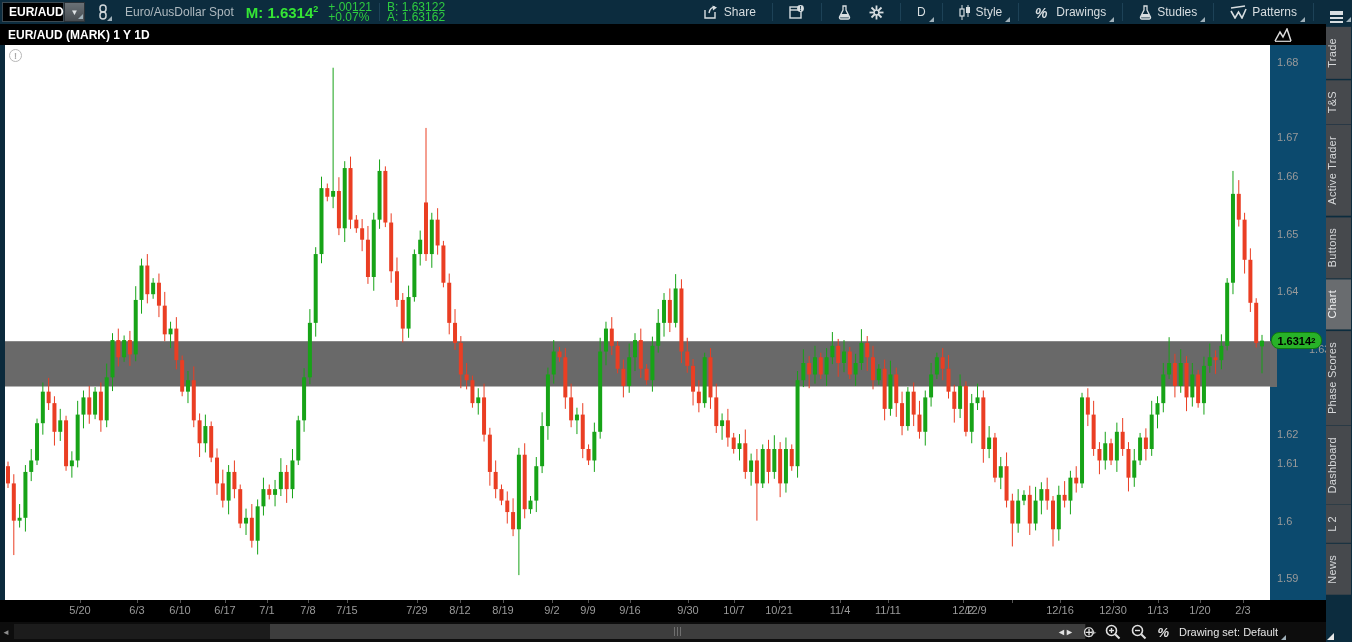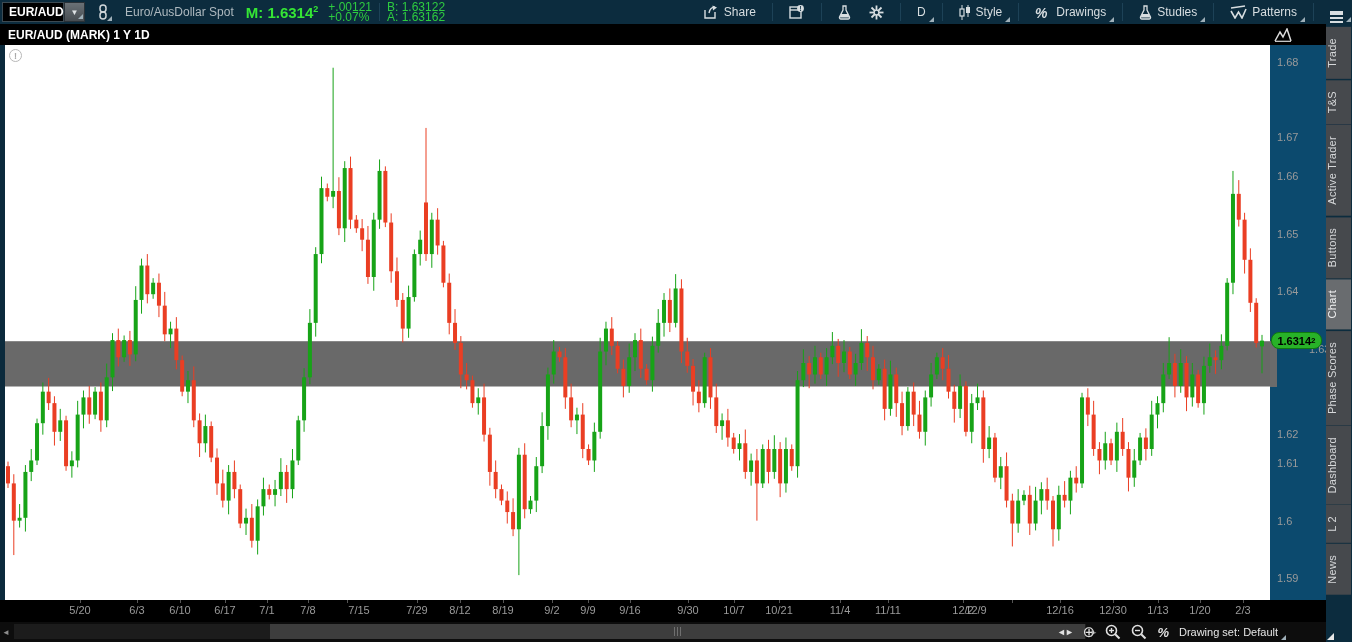--- a/index.html
+++ b/index.html
@@ -671,21 +671,21 @@
           <div class="da-label" style="left: 137px;">6/3</div>
           <div class="da-tick" style="left: 180px;"></div>
           <div class="da-label" style="left: 180px;">6/10</div>
           <div class="da-tick" style="left: 225px;"></div>
           <div class="da-label" style="left: 225px;">6/17</div>
           <div class="da-tick" style="left: 267px;"></div>
           <div class="da-label" style="left: 267px;">7/1</div>
           <div class="da-tick" style="left: 308px;"></div>
           <div class="da-label" style="left: 308px;">7/8</div>
           <div class="da-tick" style="left: 347px;"></div>
-          <div class="da-label" style="left: 347px; margin-left: 12px;">7/15</div>
+          <div class="da-label" style="left: 347px;">7/15</div>
           <div class="da-tick" style="left: 417px;"></div>
           <div class="da-label" style="left: 417px;">7/29</div>
           <div class="da-tick" style="left: 460px;"></div>
           <div class="da-label" style="left: 460px;">8/12</div>
           <div class="da-tick" style="left: 503px;"></div>
           <div class="da-label" style="left: 503px;">8/19</div>
           <div class="da-tick" style="left: 552px;"></div>
           <div class="da-label" style="left: 552px;">9/2</div>
           <div class="da-tick" style="left: 588px;"></div>
           <div class="da-label" style="left: 588px;">9/9</div>

